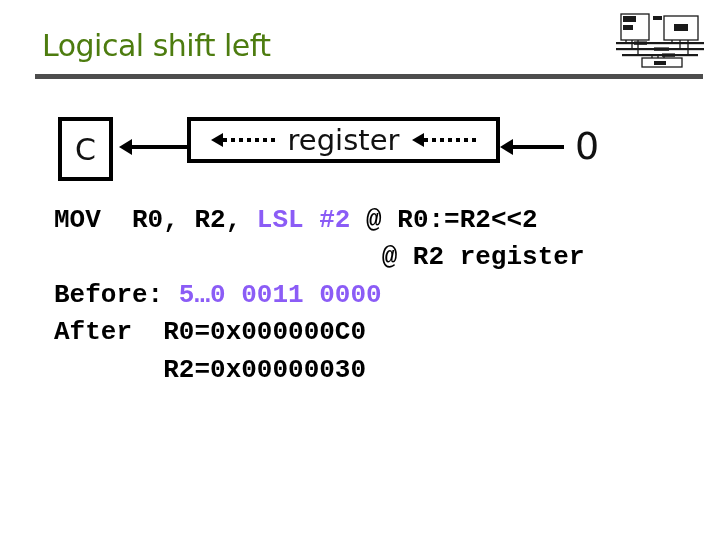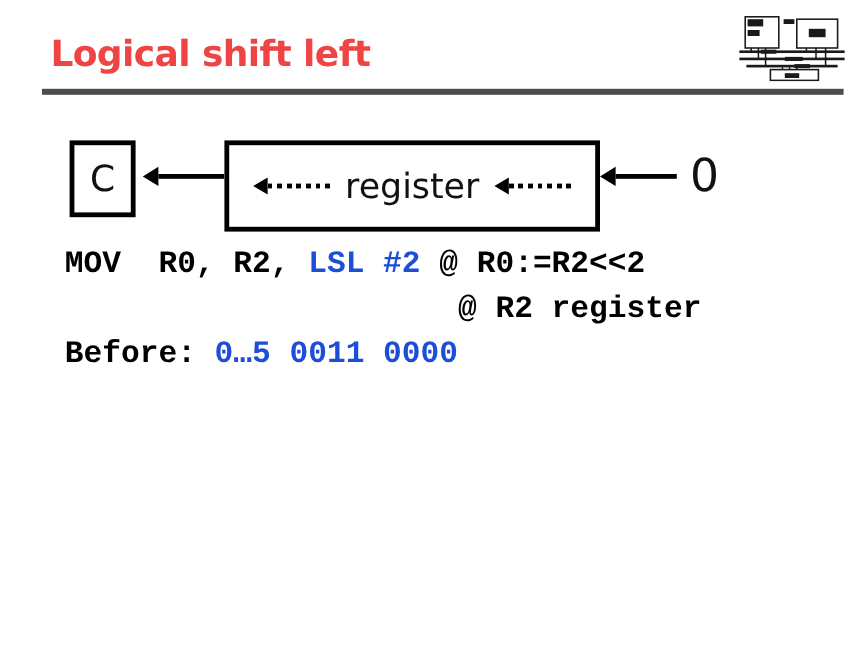--- a/index.html
+++ b/index.html
@@ -9,43 +9,43 @@
     width:720px; height:540px;
     background:#ffffff;
     font-family:"DejaVu Sans", sans-serif;
     overflow:hidden;
   }
   .abs { position:absolute; }
 
   
   .slide-title {
     left:42px; top:28px;
-    font-size:30px; font-weight:bold;
-    color:#ef4444; letter-spacing:-0.5px;
+    font-size:30px; font-weight:normal;
+    color:#4d7c0f; letter-spacing:-0.5px;
   }
   .title-rule {
     left:35px; top:74px;
     width:668px; height:5px;
     background:#4d4d4d;
   }
   .logo { left:616px; top:8px; width:88px; height:60px; }
 
   
   .box {
     border:4px solid #000;
     background:#fff;
     display:flex; align-items:center; justify-content:center;
     color:#111;
   }
   .carry-box {
     left:58px; top:117px; width:55px; height:64px;
     font-size:30px;
   }
   .register-box {
-    left:187px; top:117px; width:313px; height:76px;
+    left:187px; top:117px; width:313px; height:46px;
     gap:13px;
   }
   .register-label { font-size:29px; color:#111; }
 
   .arrow { display:flex; align-items:center; height:16px; }
   .arrow-head {
     width:0; height:0;
     border-top:8px solid transparent;
     border-bottom:8px solid transparent;
     border-right:13px solid #000;
@@ -73,21 +73,21 @@
   
   .code-block {
     left:54px; top:202px;
     font-family:"Liberation Mono","DejaVu Sans Mono",monospace;
     font-weight:bold;
     font-size:26px;
     line-height:37.4px;
     color:#000;
   }
   .code-line { white-space:pre; }
-  .red { color:#1d4ed8; }
+  .red { color:#8b5cf6; }
 
   .logo svg .ln { stroke:#1a1a1a; fill:none; stroke-width:1.3; }
   .logo svg .fl { fill:#1a1a1a; stroke:none; }
 </style>
 </head>
 <body>
 
 <div class="abs slide-title">Logical shift left</div>
 <div class="abs title-rule"></div>
 
@@ -142,14 +142,16 @@
 <div class="abs arrow" style="left:500px; top:139px; width:64px;">
   <div class="arrow-head"></div>
   <div class="arrow-shaft"></div>
 </div>
 
 <div class="abs zero-label">0</div>
 
 <div class="abs code-block">
   <div class="code-line"><span>MOV  R0, R2, </span><span class="red">LSL #2</span><span> @ R0:=R2&lt;&lt;2</span></div>
   <div class="code-line"><span>                     @ R2 register</span></div>
-  <div class="code-line"><span>Before: </span><span class="red">0…5 0011 0000</span></div>
+  <div class="code-line"><span>Before: </span><span class="red">5…0 0011 0000</span></div>
+  <div class="code-line"><span>After  R0=0x000000C0</span></div>
+  <div class="code-line"><span>       R2=0x00000030</span></div>
 </div>
 
 </body></html>

